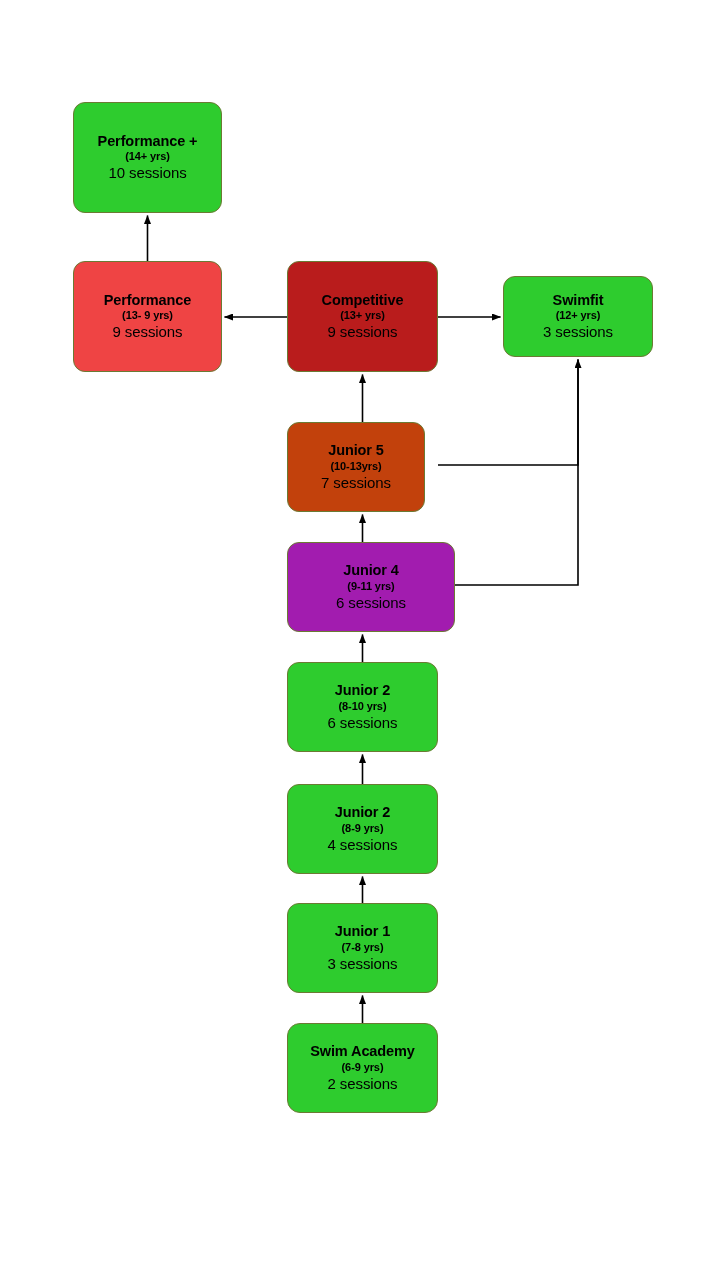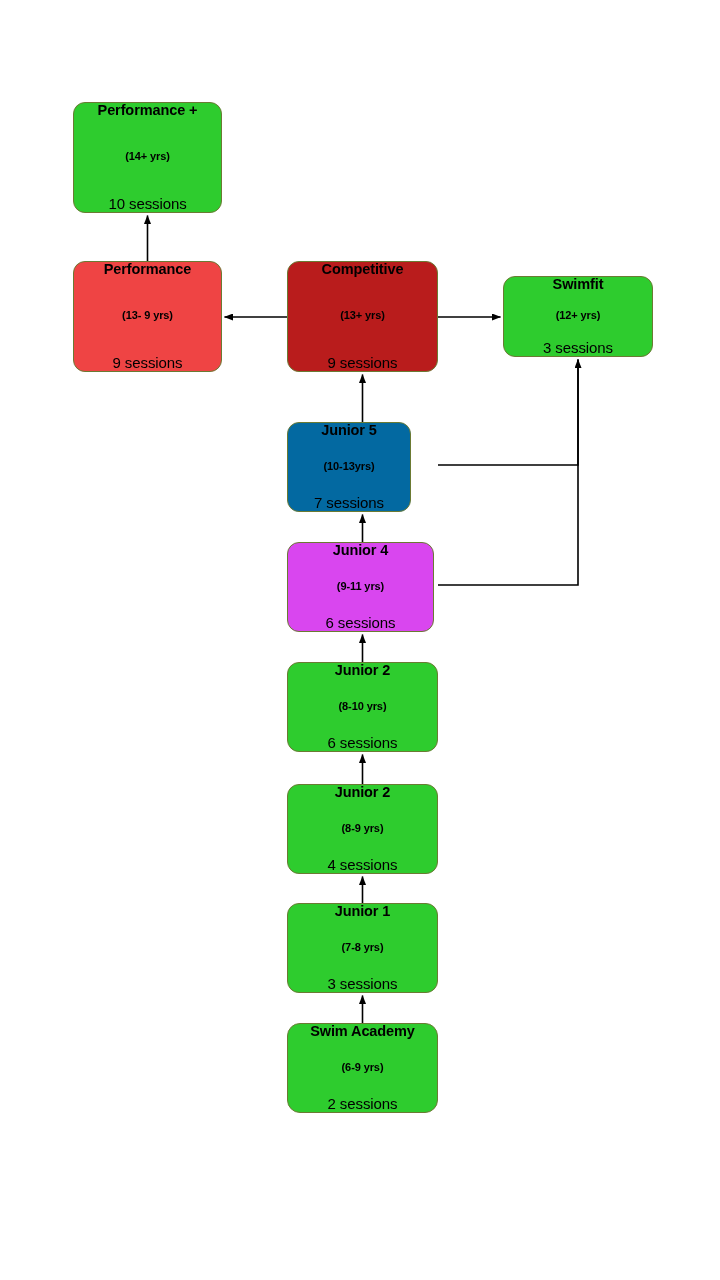--- a/index.html
+++ b/index.html
@@ -27,21 +27,21 @@
   }
   .node {
     position: absolute;
     box-sizing: border-box;
     background: #2ECC2E;
     border: 1px solid #6b7a33;
     border-radius: 12px;
     display: flex;
     flex-direction: column;
     align-items: center;
-    justify-content: space-between;
+    justify-content: center;
     text-align: center;
     color: #000000;
     line-height: 1.08;
   }
   .node .title {
     font-size: 14.5px;
     font-weight: bold;
     letter-spacing: -0.1px;
     margin-bottom: 2px;
   }
@@ -109,27 +109,27 @@
     <div class="age">(13+ yrs)</div>
     <div class="sessions">9 sessions</div>
   </div>
 
   <div class="node" style="left: 503px; top: 276px; width: 150px; height: 81px; background: rgb(46, 204, 46); border-color: rgb(107, 122, 51);">
     <div class="title">Swimfit</div>
     <div class="age">(12+ yrs)</div>
     <div class="sessions">3 sessions</div>
   </div>
 
-  <div class="node" style="left: 287px; top: 422px; width: 124px; height: 90px; background: #0369a1; border-color: rgb(107, 122, 51);">
+  <div class="node" style="left: 287px; top: 422px; width: 138px; height: 90px; background: #c2410c; border-color: rgb(107, 122, 51);">
     <div class="title">Junior 5</div>
     <div class="age">(10-13yrs)</div>
     <div class="sessions">7 sessions</div>
   </div>
 
-  <div class="node" style="left: 287px; top: 542px; width: 147px; height: 90px; background: #d946ef; border-color: rgb(107, 122, 51);">
+  <div class="node" style="left: 287px; top: 542px; width: 168px; height: 90px; background: #a21caf; border-color: rgb(107, 122, 51);">
     <div class="title">Junior 4</div>
     <div class="age">(9-11 yrs)</div>
     <div class="sessions">6 sessions</div>
   </div>
 
   <div class="node" style="left: 287px; top: 662px; width: 151px; height: 90px; background: rgb(46, 204, 46); border-color: rgb(107, 122, 51);">
     <div class="title">Junior 2</div>
     <div class="age">(8-10 yrs)</div>
     <div class="sessions">6 sessions</div>
   </div>

